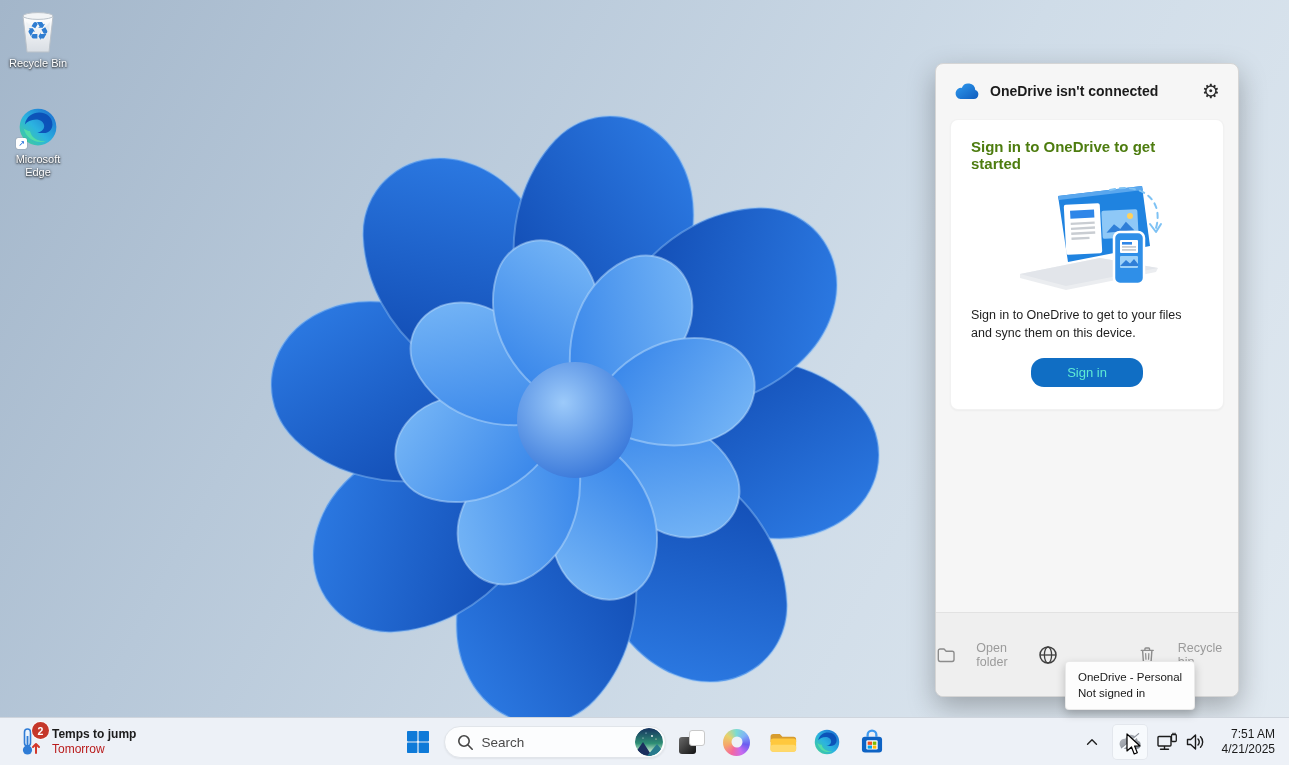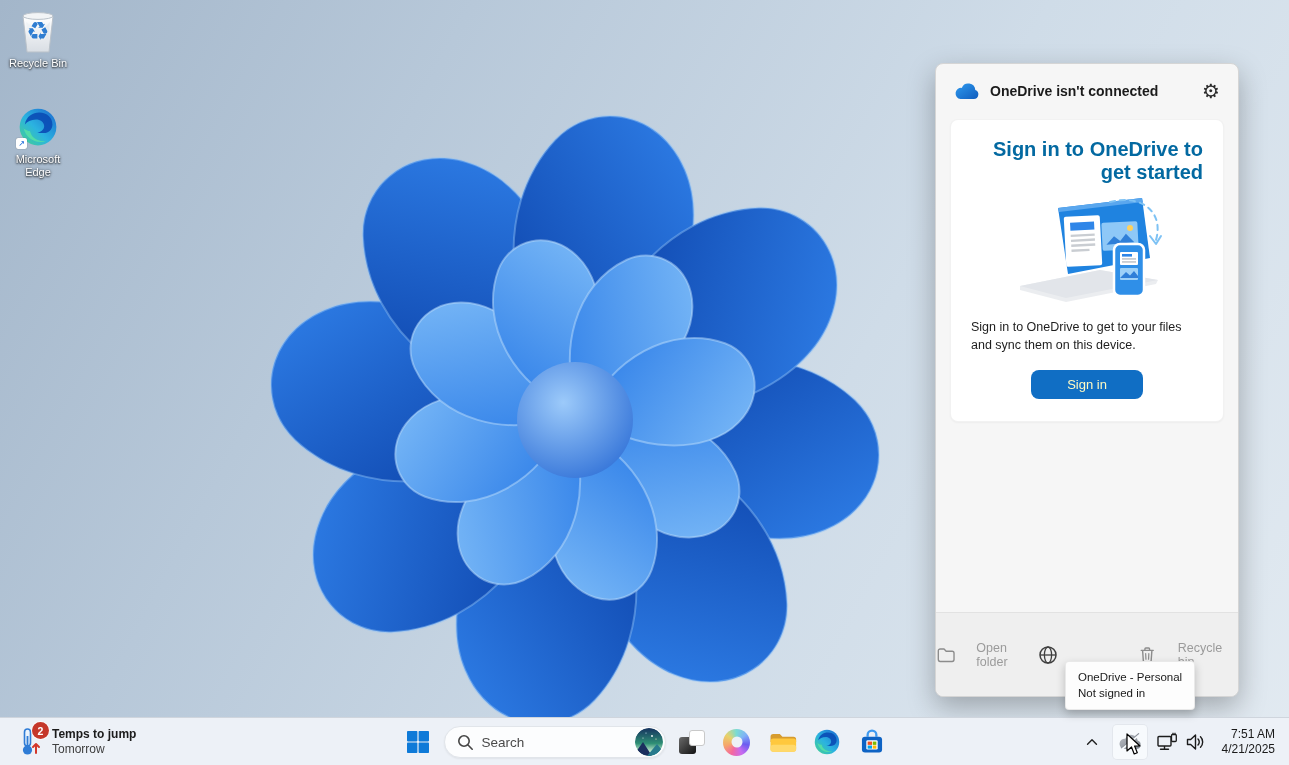--- a/index.html
+++ b/index.html
@@ -28,25 +28,25 @@
   
   .flyout { position: absolute; left: 935px; top: 63px; width: 304px; height: 634px;
     background: #f6f6f6; border-radius: 8px; border: 1px solid #d5d5d5;
     box-shadow: 0 10px 28px rgba(0,0,0,.28); z-index: 20; }
   .flyout-header { display: flex; align-items: center; gap: 10px; padding: 17px 18px 14px 18px; }
   .flyout-title { flex: 1; font-size: 14px; font-weight: 700; color: #1b1b1b; }
   .gear { font-size: 20px; color: #2b2b2b; cursor: pointer; line-height: 1; }
   .signin-card { margin: 4px 14px 0 14px; background: #fff; border-radius: 8px;
     border: 1px solid rgba(0,0,0,.05); padding: 18px 20px 22px 20px;
     box-shadow: 0 1px 2px rgba(0,0,0,.04); }
-  .card-heading { text-align: right; font-size: 20px; font-weight: 700; color: #0369a1; }
+  .card-heading { text-align: left; font-size: 15px; font-weight: 700; color: #4d7c0f; }
   .illustration { display: flex; justify-content: center; margin: 10px 0 12px 0; }
   .card-body { font-size: 12.5px; color: #1e1e1e; line-height: 1.45; }
   .signin-btn { display: block; margin: 16px auto 0 auto; padding: 7px 36px;
-    background: #106ec4; color: #fef9c3; font-size: 13px; border: none; border-radius: 8px;
+    background: #106ec4; color: #5eead4; font-size: 13px; border: none; border-radius: 13px;
     cursor: pointer; font-family: inherit; }
   .flyout-footer { position: absolute; left: 0; right: 0; bottom: 0; height: 84px;
     background: #efefef; border-top: 1px solid rgba(0,0,0,.05);
     border-radius: 0 0 8px 8px; display: flex; align-items: center; }
   .footer-item { flex: 1; display: flex; flex-direction: row; align-items: center;
     gap: 20px; cursor: pointer; }
   .footer-item .label { font-size: 12.5px; color: #9b9b9b; }
   .footer-icon { width: 22px; height: 22px; }
 
   
@@ -59,21 +59,21 @@
   .taskbar { position: absolute; left: 0; bottom: 0; width: 100%; height: 48px;
     background: #edf1f7; border-top: 1px solid rgba(120,130,145,.25); z-index: 30; }
   .widget { position: absolute; left: 0; top: 0; height: 48px; display: flex;
     align-items: center; gap: 10px; padding: 0 14px 0 16px; cursor: pointer; }
   .thermo-wrap { position: relative; width: 26px; height: 30px; }
   .badge { position: absolute; top: -5px; right: -7px; width: 17px; height: 17px;
     background: #c5372a; border-radius: 50%; color: #fff; font-size: 10.5px; font-weight: 700;
     display: flex; align-items: center; justify-content: center;
     box-shadow: 0 0 0 1px rgba(255,255,255,.7); }
   .widget-text .headline { font-size: 12px; font-weight: 700; color: #1b1b1b; line-height: 15px; }
-  .widget-text .subtext { font-size: 12px; color: #404040; line-height: 15px; }
+  .widget-text .subtext { font-size: 12px; color: #b91c1c; line-height: 15px; }
 
   .taskbar-center { position: absolute; left: 50%; top: 4px; transform: translateX(-50%);
     display: flex; align-items: center; gap: 7px; }
   .tb-btn { width: 38px; height: 40px; border-radius: 5px; display: flex; align-items: center;
     justify-content: center; cursor: pointer; }
 
   .search-pill { width: 222px; height: 32px; background: #fcfdfe; border: 1px solid #e1e5ea;
     border-radius: 16px; display: flex; align-items: center; padding: 0 2px 0 12px;
     gap: 8px; cursor: pointer; box-shadow: 0 1px 2px rgba(0,0,0,.06); }
   .search-pill input { flex: 1; border: none; outline: none; background: transparent;

